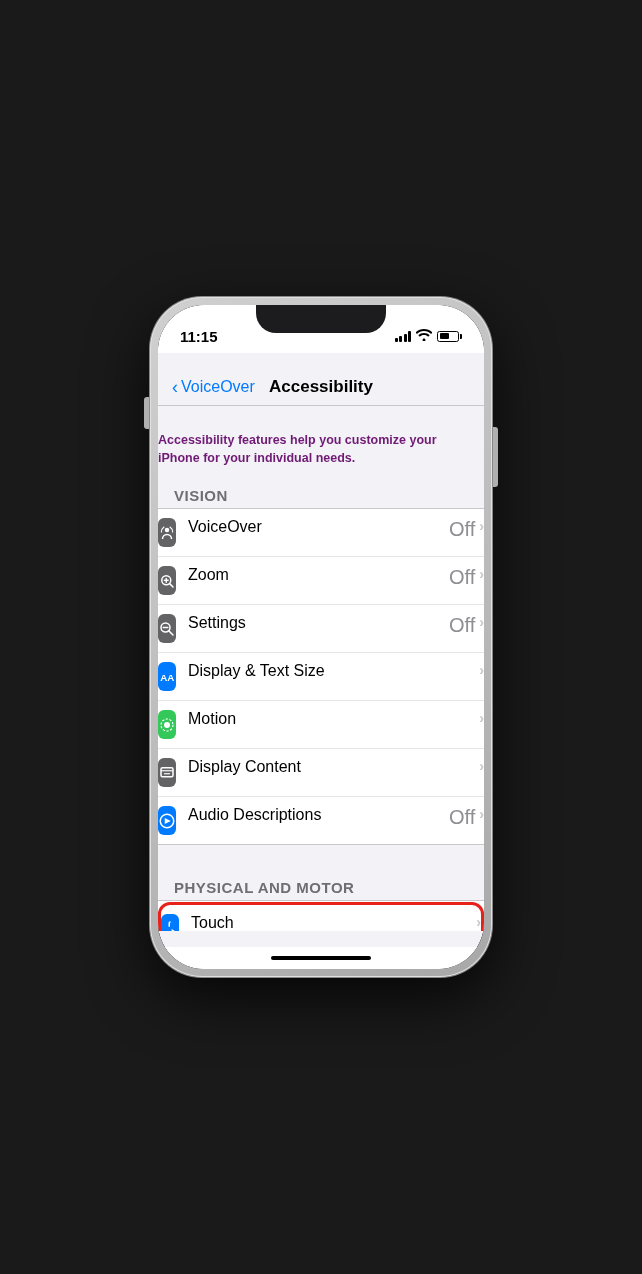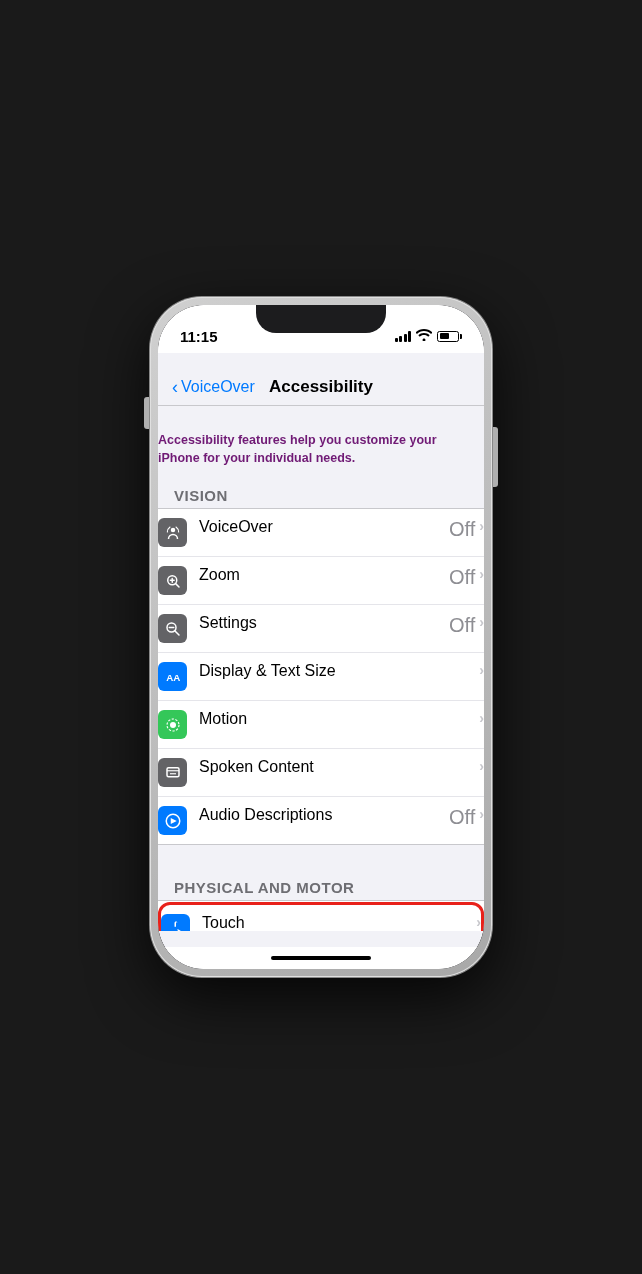--- a/index.html
+++ b/index.html
@@ -230,21 +230,21 @@
       background: white;
       position: relative;
       cursor: pointer;
     }
 
     .settings-row:last-child {
       border-bottom: none;
     }
 
     .row-icon {
-      width: 29px;
+      width: 18px;
       height: 29px;
       border-radius: 6px;
       display: flex;
       align-items: center;
       justify-content: center;
       margin-right: 12px;
       flex-shrink: 0;
       font-size: 16px;
       color: #fef9c3;
     }
@@ -421,21 +421,21 @@
           </div>
 
           <div class="settings-row">
             <div class="row-icon icon-dark-gray">
               <svg class="icon-svg" viewBox="0 0 24 24" fill="none">
                 <rect x="4" y="5" width="16" height="12" rx="2" stroke="white" stroke-width="2"></rect>
                 <line x1="4" y1="9" x2="20" y2="9" stroke="white" stroke-width="1.5"></line>
                 <line x1="8" y1="13" x2="16" y2="13" stroke="white" stroke-width="1.5"></line>
               </svg>
             </div>
-            <span class="row-label">Spoken Content</span>
+            <span class="row-label">Display Content</span>
             <span class="chevron-right">›</span>
           </div>
 
           <div class="settings-row">
             <div class="row-icon icon-blue">
               <svg class="icon-svg" viewBox="0 0 24 24" fill="none">
                 <circle cx="12" cy="12" r="9" stroke="white" stroke-width="2"></circle>
                 <path d="M9 8l8 4-8 4V8z" fill="white"></path>
               </svg>
             </div>

